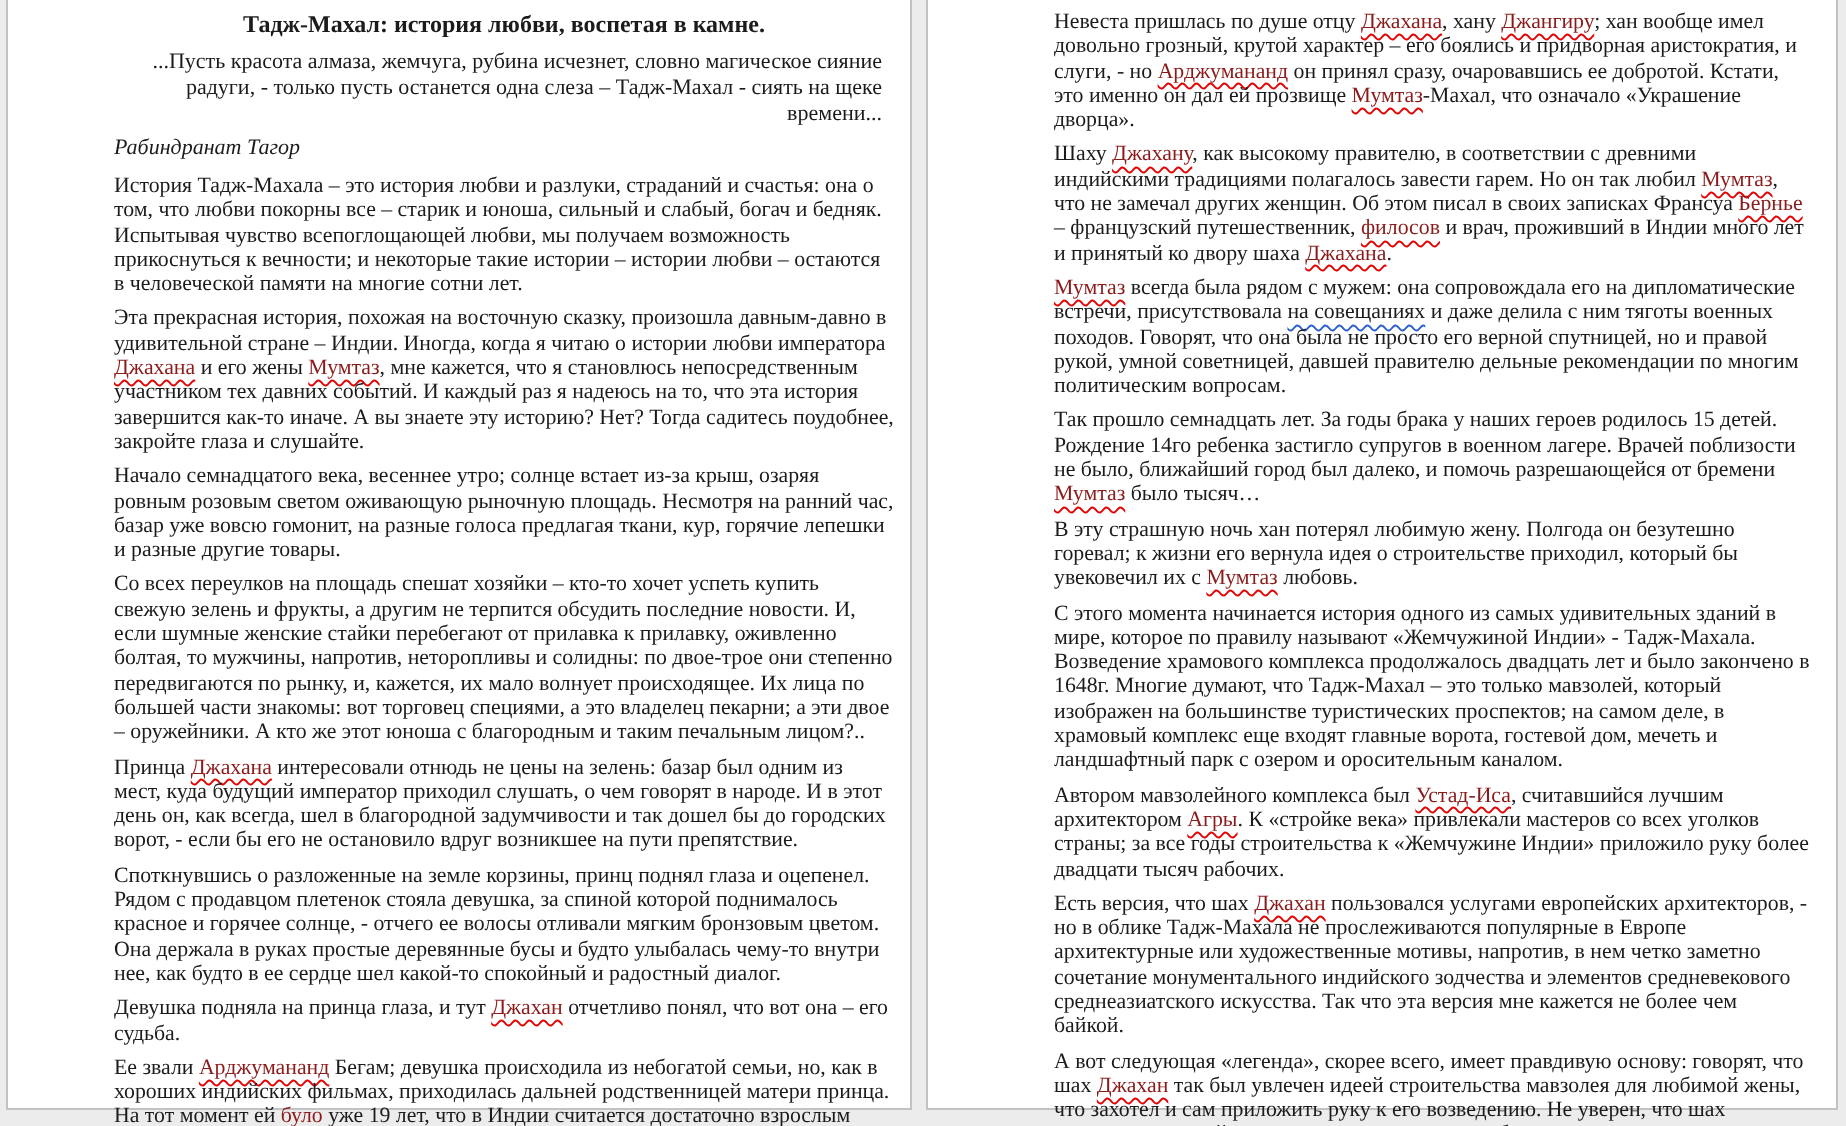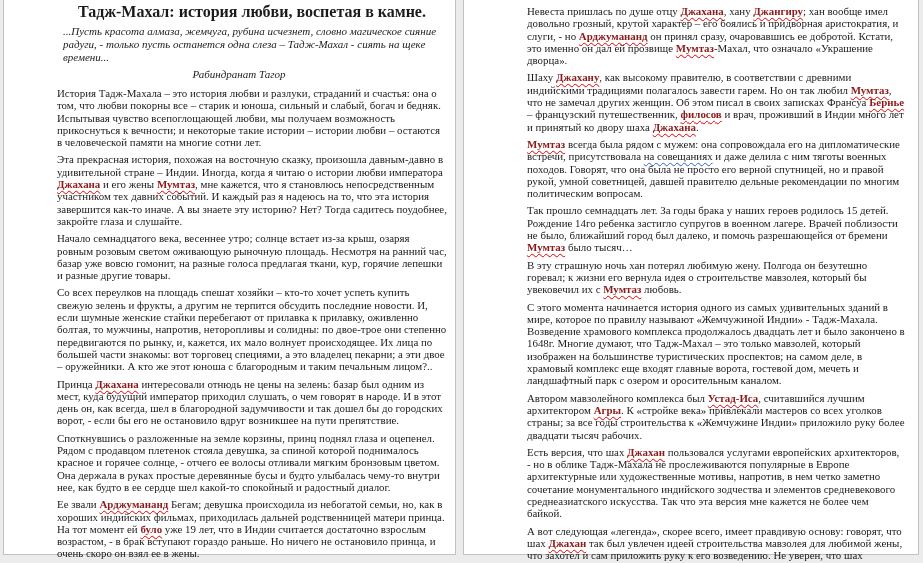--- a/index.html
+++ b/index.html
@@ -14,37 +14,36 @@
     box-sizing:border-box;
   }
   #page-1{left:3px;width:453px;padding:46px 8px 0 53px;}
   #page-2{left:463px;width:456px;padding:46px 13px 0 63px;}
   .content{
     color:#1b1b1b;font-size:10.9px;line-height:12.3px;
     text-align:left;
   }
   .content p{margin:0 0 5px 0;}
   p.title{
-    text-align:center;font-weight:bold;font-size:16px;line-height:14px;
+    text-align:center;font-weight:bold;font-size:12px;line-height:14px;
     margin:0 0 6px 0;
   }
   p.epigraph{
-    text-align:left;font-style:italic;font-size:11px;line-height:13px;
+    text-align:right;font-size:11px;line-height:13px;
     margin:0 0 4px 0;padding:0 6px;
   }
   p.author{
-    text-align:center;font-style:italic;font-size:11px;line-height:13px;
+    text-align:left;font-style:italic;font-size:11px;line-height:13px;
     margin:0 0 6px 0;padding-right:26px;
   }
   .m{
     color:#8b1a1a;
     text-decoration:underline wavy #e60000 1px;
     text-decoration-skip-ink:none;
     text-underline-offset:2px;
-    font-weight:bold;
   }
   .g{
     text-decoration:underline wavy #2a5fd0 1px;
     text-decoration-skip-ink:none;
     text-underline-offset:2px;
   }
   .left-strip{
     position:absolute;left:0;top:0;width:3px;height:556px;background:#ececec;
   }
 </style>
@@ -55,31 +54,32 @@
   <div class="content">
       <p class="title"><span>Тадж-Махал: история любви, воспетая в камне.</span></p>
       <p class="epigraph"><span>...Пусть красота алмаза, жемчуга, рубина исчезнет, словно магическое сияние радуги, - только пусть останется одна слеза – Тадж-Махал - сиять на щеке времени...</span></p>
       <p class="author"><span>Рабиндранат Тагор</span></p>
       <p class="para"><span>История Тадж-Махала – это история любви и разлуки, страданий и счастья: она о том, что любви покорны все – старик и юноша, сильный и слабый, богач и бедняк. Испытывая чувство всепоглощающей любви, мы получаем возможность прикоснуться к вечности; и некоторые такие истории – истории любви – остаются в человеческой памяти на многие сотни лет.</span></p>
       <p class="para"><span>Эта прекрасная история, похожая на восточную сказку, произошла давным-давно в удивительной стране – Индии. Иногда, когда я читаю о истории любви императора </span><span class="m">Джахана</span><span> и его жены </span><span class="m">Мумтаз</span><span>, мне кажется, что я становлюсь непосредственным участником тех давних событий. И каждый раз я надеюсь на то, что эта история завершится как-то иначе. А вы знаете эту историю? Нет? Тогда садитесь поудобнее, закройте глаза и слушайте.</span></p>
       <p class="para"><span>Начало семнадцатого века, весеннее утро; солнце встает из-за крыш, озаряя ровным розовым светом оживающую рыночную площадь. Несмотря на ранний час, базар уже вовсю гомонит, на разные голоса предлагая ткани, кур, горячие лепешки и разные другие товары.</span></p>
       <p class="para"><span>Со всех переулков на площадь спешат хозяйки – кто-то хочет успеть купить свежую зелень и фрукты, а другим не терпится обсудить последние новости. И, если шумные женские стайки перебегают от прилавка к прилавку, оживленно болтая, то мужчины, напротив, неторопливы и солидны: по двое-трое они степенно передвигаются по рынку, и, кажется, их мало волнует происходящее. Их лица по большей части знакомы: вот торговец специями, а это владелец пекарни; а эти двое – оружейники. А кто же этот юноша с благородным и таким печальным лицом?..</span></p>
       <p class="para"><span>Принца </span><span class="m">Джахана</span><span> интересовали отнюдь не цены на зелень: базар был одним из мест, куда будущий император приходил слушать, о чем говорят в народе. И в этот день он, как всегда, шел в благородной задумчивости и так дошел бы до городских ворот, - если бы его не остановило вдруг возникшее на пути препятствие.</span></p>
       <p class="para"><span>Споткнувшись о разложенные на земле корзины, принц поднял глаза и оцепенел. Рядом с продавцом плетенок стояла девушка, за спиной которой поднималось красное и горячее солнце, - отчего ее волосы отливали мягким бронзовым цветом. Она держала в руках простые деревянные бусы и будто улыбалась чему-то внутри нее, как будто в ее сердце шел какой-то спокойный и радостный диалог.</span></p>
+      <p class="para"><span>Девушка подняла на принца глаза, и тут </span><span class="m">Джахан</span><span> отчетливо понял, что вот она – его судьба.</span></p>
       <p class="para"><span>Ее звали </span><span class="m">Арджумананд</span><span> Бегам; девушка происходила из небогатой семьи, но, как в хороших индийских фильмах, приходилась дальней родственницей матери принца. На тот момент ей </span><span class="m">було</span><span> уже 19 лет, что в Индии считается достаточно взрослым возрастом, - в брак вступают гораздо раньше. Но ничего не остановило принца, и очень скоро он взял ее в жены.</span></p>
     </div>
 </div>
 
 <div class="page" id="page-2">
   <div class="content">
       <p class="para"><span>Невеста пришлась по душе отцу </span><span class="m">Джахана</span><span>, хану </span><span class="m">Джангиру</span><span>; хан вообще имел довольно грозный, крутой характер – его боялись и придворная аристократия, и слуги, - но </span><span class="m">Арджумананд</span><span> он принял сразу, очаровавшись ее добротой. Кстати, это именно он дал ей прозвище </span><span class="m">Мумтаз</span><span>-Махал, что означало «Украшение дворца».</span></p>
       <p class="para"><span>Шаху </span><span class="m">Джахану</span><span>, как высокому правителю, в соответствии с древними индийскими традициями полагалось завести гарем. Но он так любил </span><span class="m">Мумтаз</span><span>, что не замечал других женщин. Об этом писал в своих записках Франсуа </span><span class="m">Бернье</span><span> – французский путешественник, </span><span class="m">филосов</span><span> и врач, проживший в Индии много лет и принятый ко двору шаха </span><span class="m">Джахана</span><span>.</span></p>
       <p class="para"><span class="m">Мумтаз</span><span> всегда была рядом с мужем: она сопровождала его на дипломатические встречи, присутствовала </span><span class="g">на совещаниях</span><span> и даже делила с ним тяготы военных походов. Говорят, что она была не просто его верной спутницей, но и правой рукой, умной советницей, давшей правителю дельные рекомендации по многим политическим вопросам.</span></p>
       <p class="para"><span>Так прошло семнадцать лет. За годы брака у наших героев родилось 15 детей. Рождение 14го ребенка застигло супругов в военном лагере. Врачей поблизости не было, ближайший город был далеко, и помочь разрешающейся от бремени </span><span class="m">Мумтаз</span><span> было тысяч…</span></p>
-      <p class="para"><span>В эту страшную ночь хан потерял любимую жену. Полгода он безутешно горевал; к жизни его вернула идея о строительстве мавзолея, который бы увековечил их с </span><span class="m">Мумтаз</span><span> любовь.</span></p>
+      <p class="para"><span>В эту страшную ночь хан потерял любимую жену. Полгода он безутешно горевал; к жизни его вернула идея о строительстве приходил, который бы увековечил их с </span><span class="m">Мумтаз</span><span> любовь.</span></p>
       <p class="para"><span>С этого момента начинается история одного из самых удивительных зданий в мире, которое по правилу называют «Жемчужиной Индии» - Тадж-Махала. Возведение храмового комплекса продолжалось двадцать лет и было закончено в 1648г. Многие думают, что Тадж-Махал – это только мавзолей, который изображен на большинстве туристических проспектов; на самом деле, в храмовый комплекс еще входят главные ворота, гостевой дом, мечеть и ландшафтный парк с озером и оросительным каналом.</span></p>
       <p class="para"><span>Автором мавзолейного комплекса был </span><span class="m">Устад-Иса</span><span>, считавшийся лучшим архитектором </span><span class="m">Агры</span><span>. К «стройке века» привлекали мастеров со всех уголков страны; за все годы строительства к «Жемчужине Индии» приложило руку более двадцати тысяч рабочих.</span></p>
       <p class="para"><span>Есть версия, что шах </span><span class="m">Джахан</span><span> пользовался услугами европейских архитекторов, - но в облике Тадж-Махала не прослеживаются популярные в Европе архитектурные или художественные мотивы, напротив, в нем четко заметно сочетание монументального индийского зодчества и элементов средневекового среднеазиатского искусства. Так что эта версия мне кажется не более чем байкой.</span></p>
       <p class="para"><span>А вот следующая «легенда», скорее всего, имеет правдивую основу: говорят, что шах </span><span class="m">Джахан</span><span> так был увлечен идеей строительства мавзолея для любимой жены, что захотел и сам приложить руку к его возведению. Не уверен, что шах приходил на стройку и самолично руководил работами, но сама концепция Тадж-Махала – точно его заслуга: </span></p>
     </div>
 </div>
 
 <div class="left-strip"></div>
 
 </body></html>

